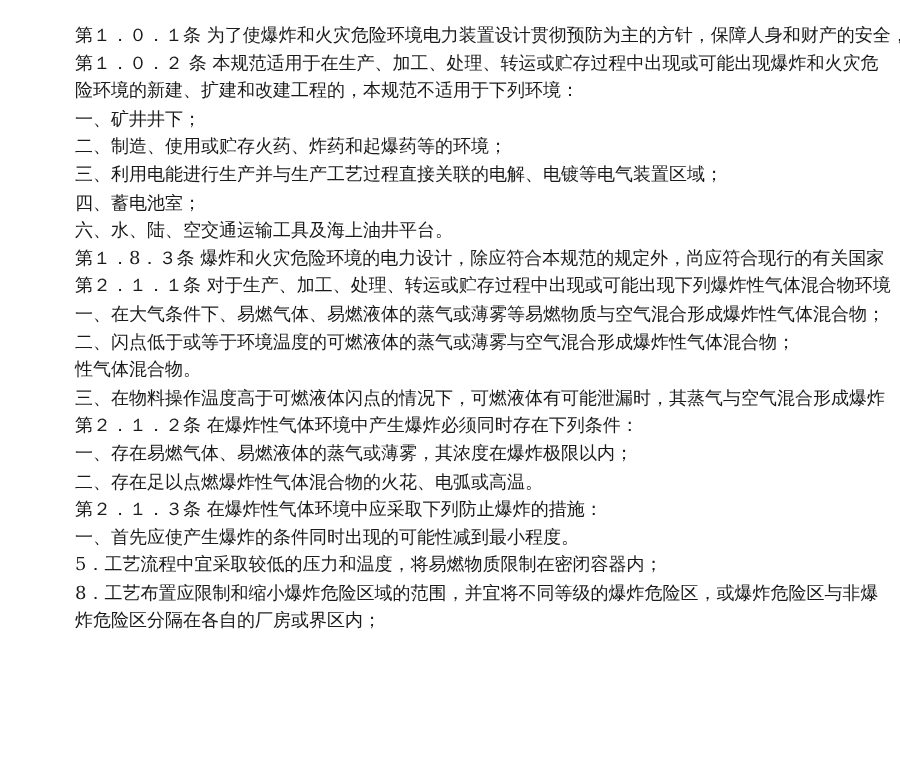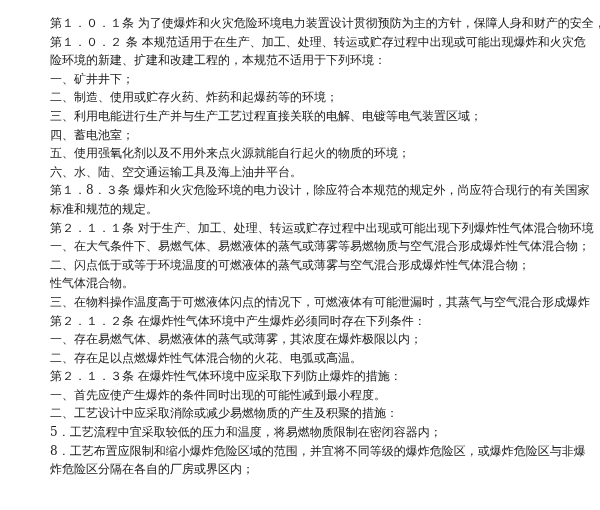--- a/index.html
+++ b/index.html
@@ -33,32 +33,29 @@
 <body>
 
 <div class="page">
   <div class="line">第１．０．１条 为了使爆炸和火灾危险环境电力装置设计贯彻预防为主的方针，保障人身和财产的安全，</div>
   <div class="line">第１．０．２ 条 本规范适用于在生产、加工、处理、转运或贮存过程中出现或可能出现爆炸和火灾危</div>
   <div class="line">险环境的新建、扩建和改建工程的，本规范不适用于下列环境：</div>
   <div class="line">一、矿井井下；</div>
   <div class="line">二、制造、使用或贮存火药、炸药和起爆药等的环境；</div>
   <div class="line">三、利用电能进行生产并与生产工艺过程直接关联的电解、电镀等电气装置区域；</div>
   <div class="line">四、蓄电池室；</div>
-  <div class="line">五、使用强氧化剂以及不用外来点火源就能自行起火的物质的环境；</div>
   <div class="line">六、水、陆、空交通运输工具及海上油井平台。</div>
   <div class="line">第１．8．３条 爆炸和火灾危险环境的电力设计，除应符合本规范的规定外，尚应符合现行的有关国家</div>
-  <div class="line">标准和规范的规定。</div>
   <div class="line">第２．１．１条 对于生产、加工、处理、转运或贮存过程中出现或可能出现下列爆炸性气体混合物环境</div>
   <div class="line">一、在大气条件下、易燃气体、易燃液体的蒸气或薄雾等易燃物质与空气混合形成爆炸性气体混合物；</div>
   <div class="line">二、闪点低于或等于环境温度的可燃液体的蒸气或薄雾与空气混合形成爆炸性气体混合物；</div>
   <div class="line">性气体混合物。</div>
   <div class="line">三、在物料操作温度高于可燃液体闪点的情况下，可燃液体有可能泄漏时，其蒸气与空气混合形成爆炸</div>
   <div class="line">第２．１．２条 在爆炸性气体环境中产生爆炸必须同时存在下列条件：</div>
   <div class="line">一、存在易燃气体、易燃液体的蒸气或薄雾，其浓度在爆炸极限以内；</div>
   <div class="line">二、存在足以点燃爆炸性气体混合物的火花、电弧或高温。</div>
   <div class="line">第２．１．３条 在爆炸性气体环境中应采取下列防止爆炸的措施：</div>
   <div class="line">一、首先应使产生爆炸的条件同时出现的可能性减到最小程度。</div>
-  <div class="line">二、工艺设计中应采取消除或减少易燃物质的产生及积聚的措施：</div>
   <div class="line">5．工艺流程中宜采取较低的压力和温度，将易燃物质限制在密闭容器内；</div>
   <div class="line">8．工艺布置应限制和缩小爆炸危险区域的范围，并宜将不同等级的爆炸危险区，或爆炸危险区与非爆</div>
   <div class="line">炸危险区分隔在各自的厂房或界区内；</div>
 
 </div>
 
 </body></html>

